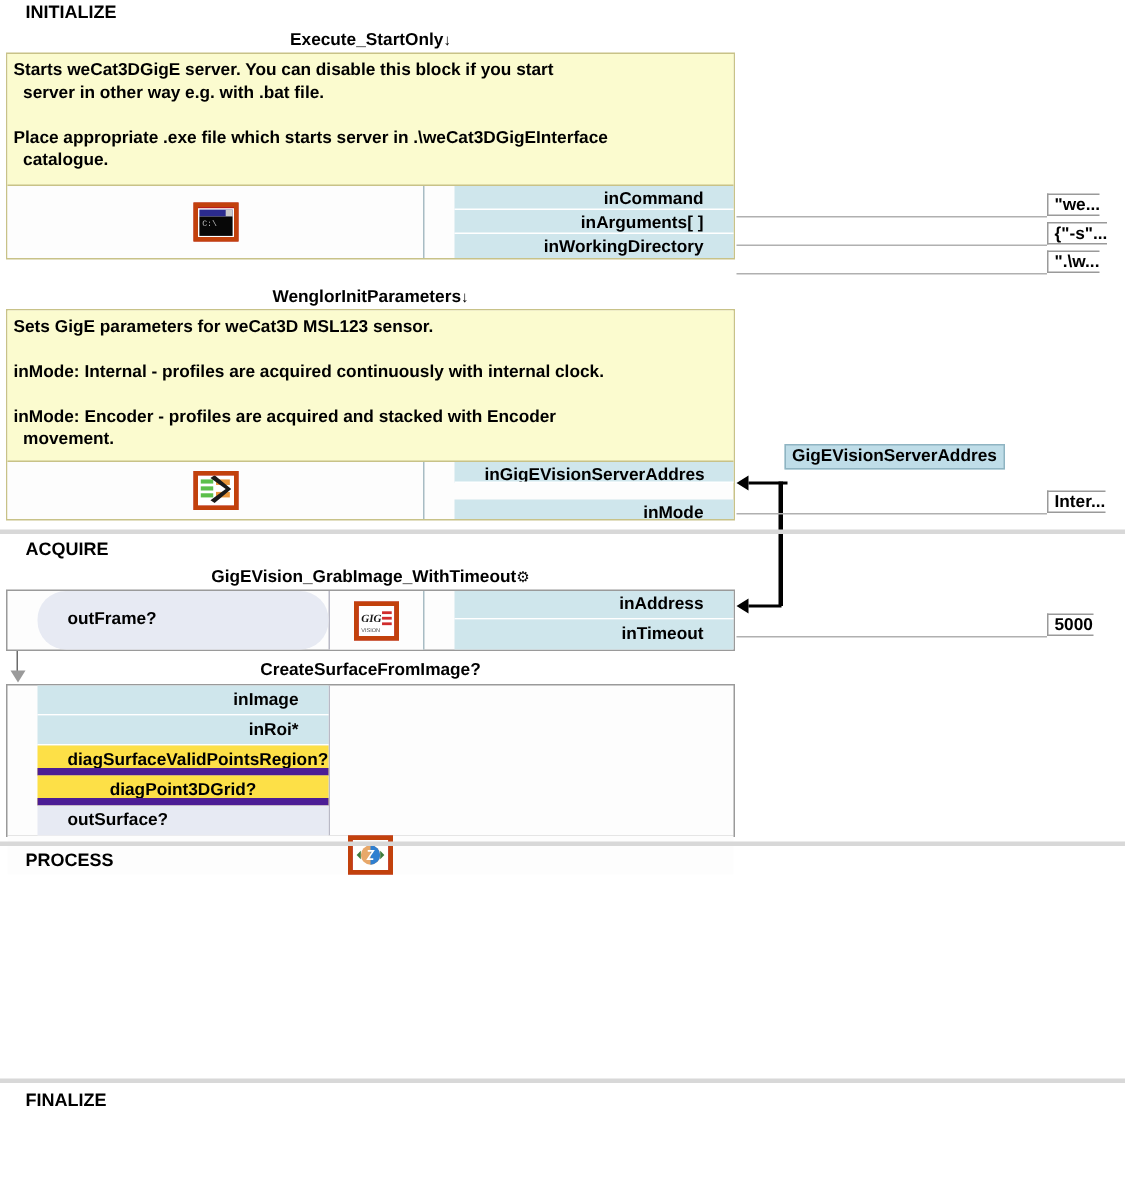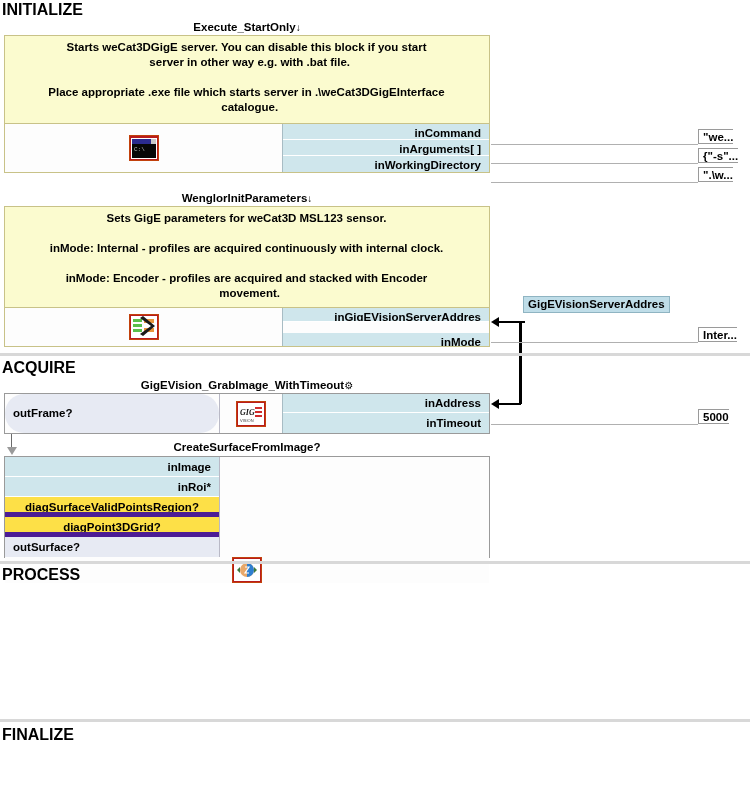--- a/index.html
+++ b/index.html
@@ -21,22 +21,22 @@
   
   .section-rule {
     position: absolute;
     left: 0;
     width: 750px;
     height: 3px;
     background: #d8d8d8;
   }
   .section-label {
     position: absolute;
-    left: 2px;
-    font-size: 16px;
+    left: 17px;
+    font-size: 12px;
     font-weight: bold;
     color: #000;
     letter-spacing: 0px;
     white-space: nowrap;
   }
 
   
   .block-title {
     position: absolute;
     font-size: 11.5px;
@@ -64,21 +64,20 @@
   .comment {
     box-sizing: border-box;
     background: #fbfbcf;
     border-bottom: 1px solid #c8c288;
     padding: 4px 5px 5px 4px;
     font-size: 11.5px;
     font-weight: bold;
     line-height: 15px;
     color: #000;
     white-space: pre-wrap;
-    text-align: center;
   }
 
   .body {
     position: relative;
     display: flex;
     align-items: stretch;
   }
 
   .col-out {
     box-sizing: border-box;
@@ -101,23 +100,24 @@
     flex-direction: column;
   }
 
   .port {
     box-sizing: border-box;
     font-size: 11.5px;
     font-weight: bold;
     color: #000;
     line-height: 19px;
     height: 19px;
-    padding: 0 8px;
+    padding: 0 20px;
     white-space: nowrap;
     overflow: hidden;
+    margin-left: 20px;
   }
   .port.in {
     background: #cfe6ec;
     border-bottom: 1px solid #ffffff;
     text-align: right;
   }
   .port.in:last-child { border-bottom: none; }
   .port.out {
     background: #e7eaf3;
     border-bottom: 1px solid #ffffff;
@@ -127,21 +127,21 @@
     background: #fde047;
     border-bottom: 5px solid #4c1d95;
     text-align: center;
   }
 
   
   .icon-box {
     width: 30px;
     height: 26px;
     box-sizing: border-box;
-    border: 1px solid #c2410c;
+    border: 3px solid #c2410c;
     background: #b91c1c;
     display: flex;
     align-items: center;
     justify-content: center;
     overflow: hidden;
   }
 
   
   .value-chip {
     position: absolute;

